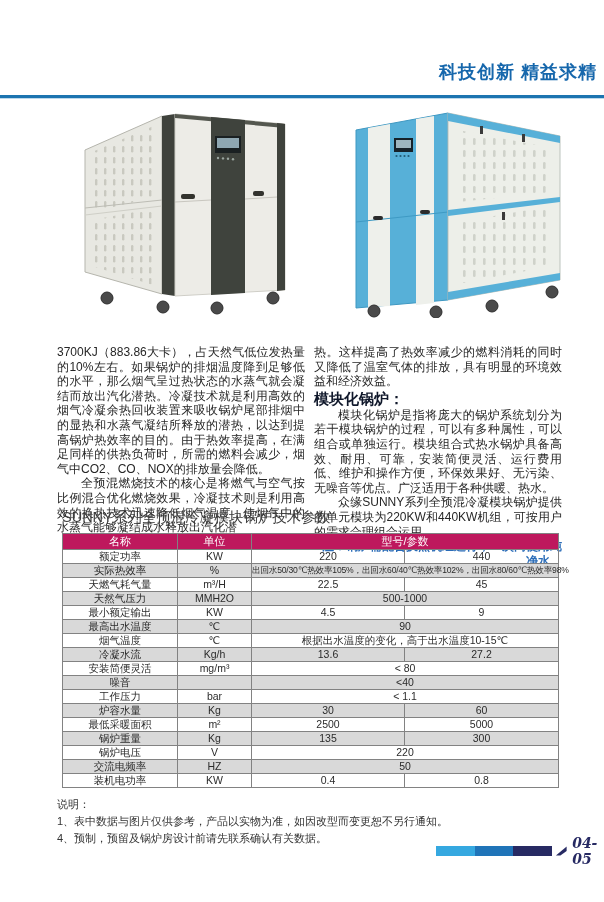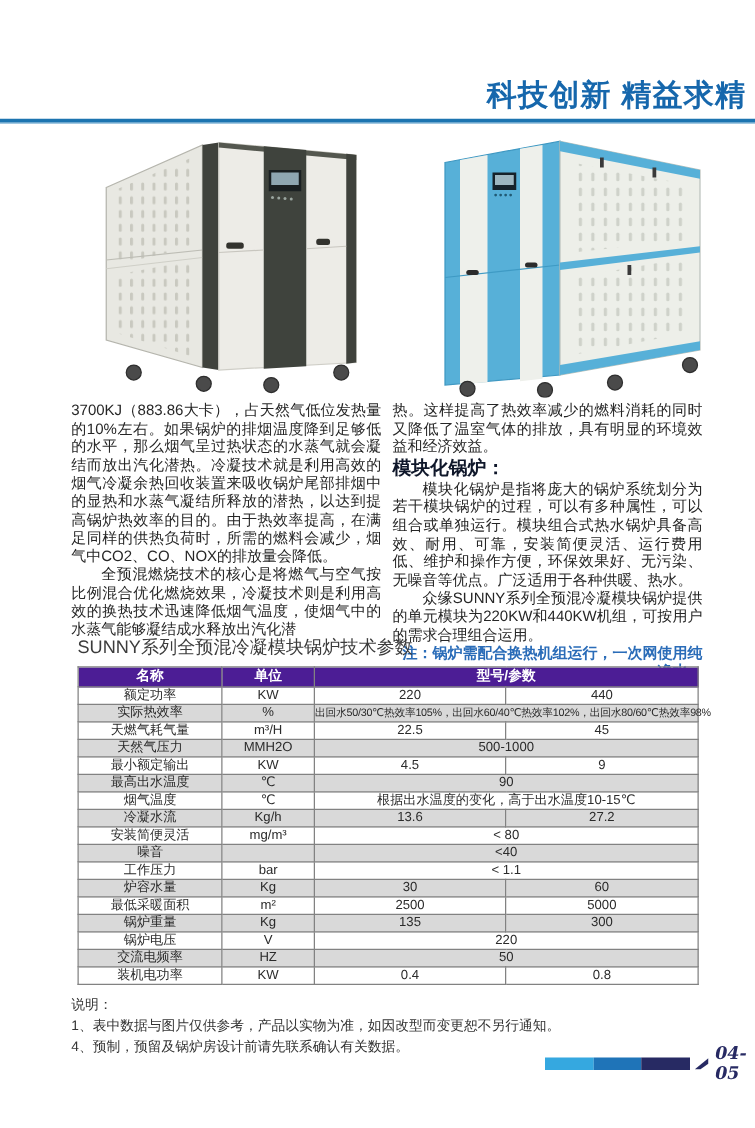--- a/index.html
+++ b/index.html
@@ -1,43 +1,43 @@
 <!DOCTYPE html>
 <html><head>
 <meta charset="utf-8">
 <style>
   html,body{margin:0;padding:0;}
   body{
     width:604px;height:902px;background:#ffffff;position:relative;overflow:hidden;
     font-family:"Liberation Sans","DejaVu Sans",sans-serif;color:#2b2b2b;
   }
   
-  .slogan{position:absolute;top:60px;right:7px;font-size:24px;font-weight:bold;
+  .slogan{position:absolute;top:60px;right:7px;font-size:18px;font-weight:bold;
           color:#1667ac;letter-spacing:1px;}
   .header-line{position:absolute;top:95px;left:0;width:604px;height:3px;
                background:#1c74b0;border-bottom:1px solid #bcd9ec;}
   
   .images-row{position:absolute;top:100px;left:65px;width:515px;display:flex;gap:15px;}
   .product{width:250px;height:218px;}
   
   .body-text{position:absolute;top:321px;left:57px;width:505px;display:flex;gap:9px;}
-  .col{width:248px;font-size:12px;line-height:14.6px;text-align:justify;color:#262626;}
+  .col{width:248px;font-size:12px;line-height:14.6px;text-align:justify;color:#262626;margin-top:24px;}
   .col p{margin:0;}
   .indent{text-indent:2em;}
   .section-heading{font-size:15px;font-weight:bold;color:#0f172a;
                    margin:7px 0 5px 0;line-height:19px;text-align:left;}
   .note{color:#2a6cb8;font-weight:bold;text-align:right;margin-top:3px;}
   
   .table-title{position:absolute;top:508px;left:62px;width:496px;
                font-size:14.5px;color:#3c3c3c;}
   table.params{position:absolute;top:533px;left:62px;width:496px;border-collapse:collapse;
                table-layout:fixed;font-size:10.5px;color:#2b2b2b;}
   table.params th,table.params td{border:1px solid #828282;text-align:center;
                padding:0;height:13px;line-height:13px;white-space:nowrap;}
-  table.params thead th{background:#4c1d95;color:#ffffff;font-weight:bold;font-size:11px;height:15px;}
+  table.params thead th{background:#be185d;color:#ffffff;font-weight:normal;font-size:11px;height:15px;}
   table.params tbody tr:nth-child(even){background:#d9d9d9;}
   td.value-long{font-size:8.6px;letter-spacing:-0.2px;}
   
   .footnotes{position:absolute;top:796px;left:57px;width:505px;font-size:11px;
              line-height:17px;color:#333;}
   .footnotes p{margin:0;}
   
   .footer{position:absolute;top:843px;left:436px;display:flex;align-items:center;height:16px;}
   .bar-seg{height:10px;width:43px;}
   .seg1{background:#35a8e0;}

